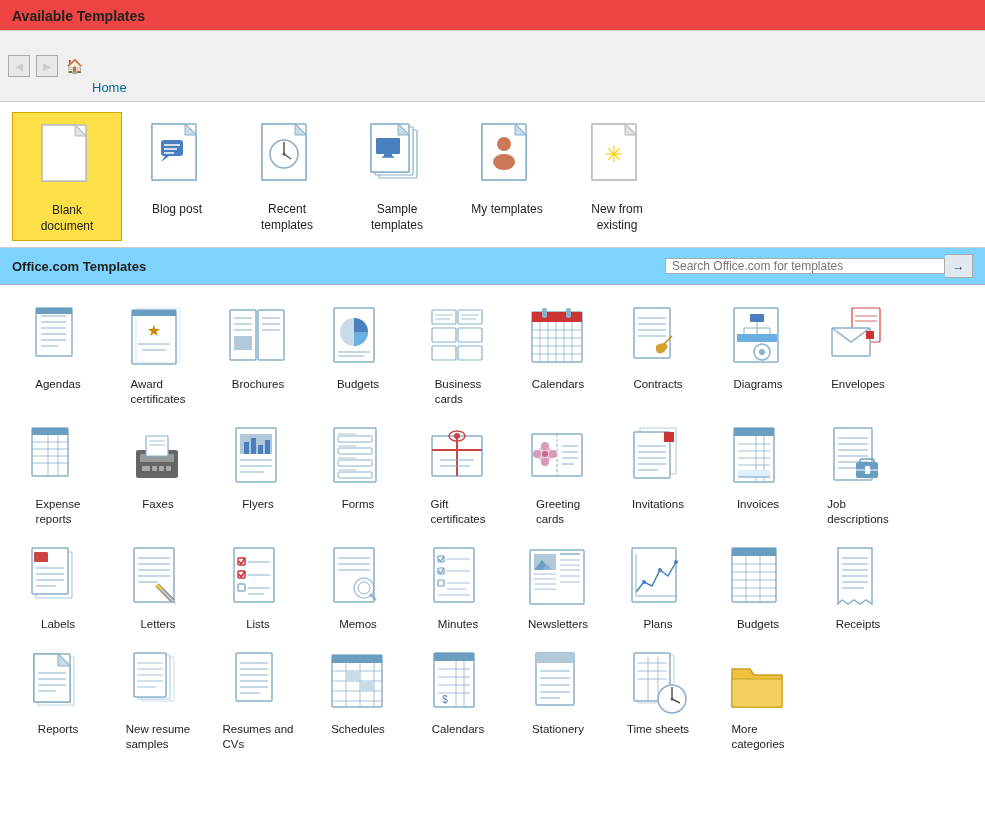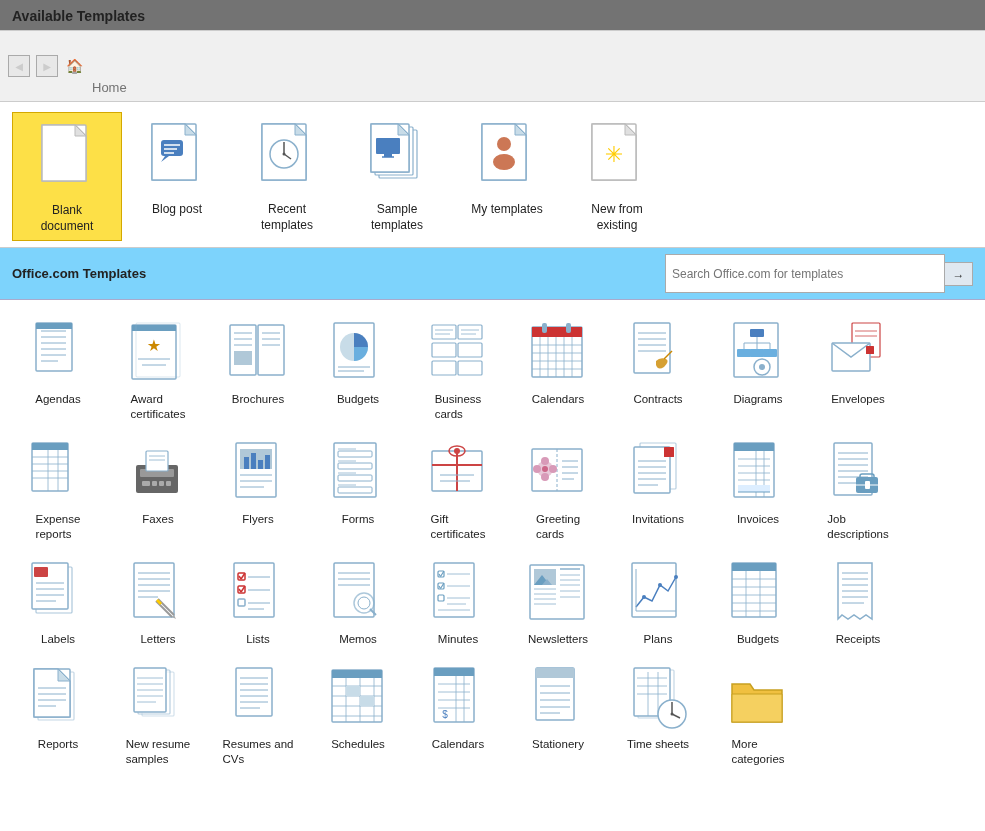--- a/index.html
+++ b/index.html
@@ -8,21 +8,21 @@
       font-size: 12px;
       background: #fff;
       color: #222;
       width: 985px;
     }
 
     .page-title {
       font-size: 14px;
       font-weight: bold;
       padding: 8px 12px 6px 12px;
-      background: #737373;
+      background: #ef4444;
       border-bottom: 1px solid #ccc;
     }
 
     .nav-bar {
       display: flex;
       align-items: center;
       padding: 6px 8px;
       background: #f0f0f0;
       border-bottom: 1px solid #ccc;
       gap: 6px;
@@ -43,21 +43,21 @@
     .nav-home-icon {
       width: 22px;
       height: 22px;
       display: flex;
       align-items: center;
       justify-content: center;
       font-size: 14px;
     }
     .nav-label {
       font-size: 13px;
-      color: #737373;
+      color: #0369a1;
       margin-top: 43px;
     }
 
     .top-grid {
       display: flex;
       flex-direction: row;
       padding: 10px 12px 6px 12px;
       gap: 0;
       border-bottom: 1px solid #ccc;
       background: #fff;
@@ -101,21 +101,21 @@
       font-size: 13px;
       font-weight: bold;
     }
     .search-area {
       display: flex;
       align-items: center;
       gap: 0;
     }
     .search-input {
       width: 280px;
-      height: 39px;
+      height: 16px;
       border: 1px solid #aaa;
       padding: 0 6px;
       font-size: 12px;
       color: #999;
       outline: none;
     }
     .search-btn {
       width: 28px;
       height: 24px;
       border: 1px solid #aaa;

